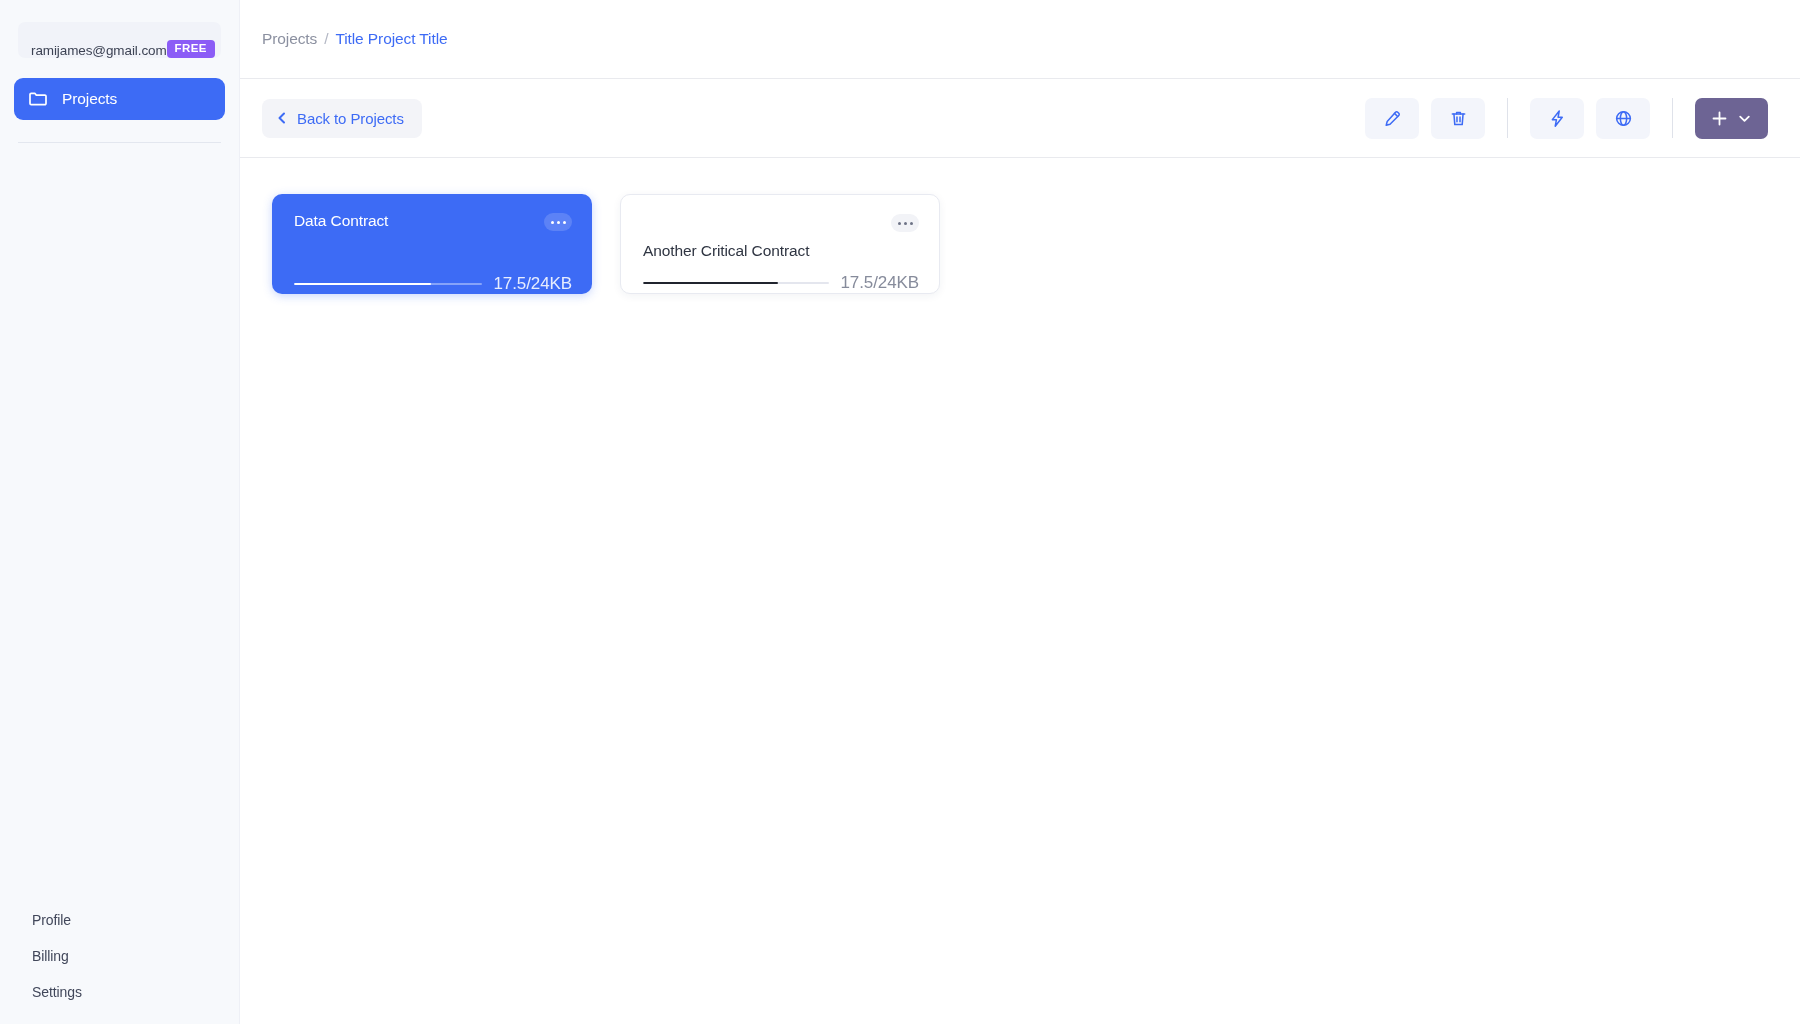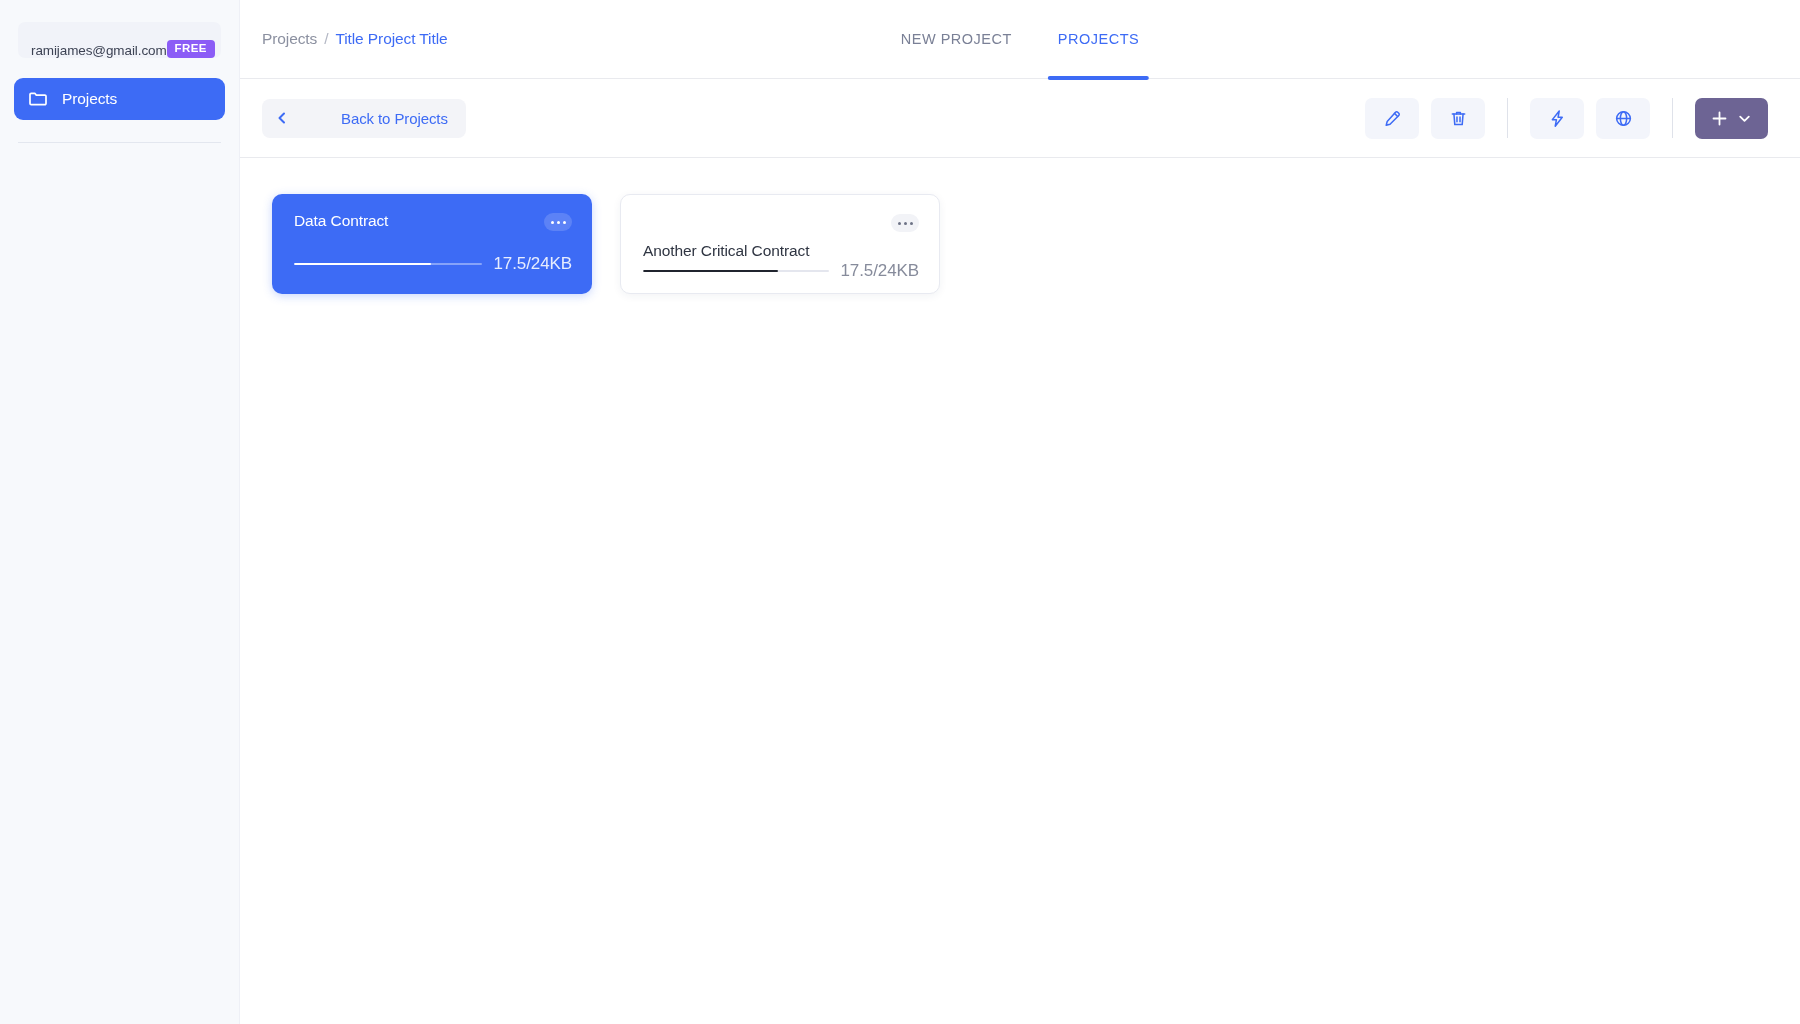--- a/index.html
+++ b/index.html
@@ -228,21 +228,21 @@
     gap: 9px;
     background: #f3f4f8;
     border: none;
     border-radius: 8px;
     padding: 11px 18px 11px 14px;
     cursor: pointer;
     font-family: inherit;
   }
   .back-button .chev { display: block; width: 12px; height: 12px; }
   .back-button .chev svg { width: 12px; height: 12px; display: block; stroke: #3d6bf5; fill: none; stroke-width: 2; stroke-linecap: round; stroke-linejoin: round; }
-  .back-label { font-size: 15px; color: #3d6bf5; letter-spacing: -0.1px; margin-left: 44px; }
+  .back-label { font-size: 15px; color: #3d6bf5; letter-spacing: -0.1px; }
 
   .toolbar-spacer { flex: 1 1 auto; }
 
   .tool-actions { display: flex; align-items: center; gap: 12px; }
   .icon-button {
     width: 54px;
     height: 41px;
     background: #f3f5fb;
     border: none;
     border-radius: 7px;
@@ -281,21 +281,21 @@
   }
   .card-grid {
     display: flex;
     flex-wrap: wrap;
     gap: 28px;
   }
   .card {
     width: 320px;
     height: 100px;
     border-radius: 10px;
-    padding: 18px 20px 20px 22px;
+    padding: 18px 20px 0 22px;
     display: flex;
     flex-direction: column;
     justify-content: space-between;
     cursor: pointer;
     position: relative;
   }
   .card.selected {
     background: #3d6bf5;
     box-shadow: 0 2px 10px rgba(61,107,245,0.28);
   }
@@ -384,37 +384,38 @@
             </svg>
         </span>
         <span class="nav-label">Projects</span>
       </div>
     </nav>
 
     <div class="nav-divider"></div>
 
     <div class="spacer"></div>
 
+    <div class="bottom-links">
+      <div class="bottom-link">Profile</div>
+      <div class="bottom-link">Billing</div>
+      <div class="bottom-link">Settings</div>
+    </div>
 
 
   </aside>
 
   <main class="main">
 
     <div class="header">
       <div class="breadcrumb">
         <span class="crumb-root">Projects</span>
         <span class="crumb-sep">/</span>
         <span class="crumb-current">Title Project Title</span>
       </div>
 
-      <div class="tabs">
-        <div class="tab">NEW PROJECT</div>
-        <div class="tab active">PROJECTS</div>
-      </div>
     </div>
 
     <div class="toolbar">
       <button class="back-button">
         <span class="chev">
           <svg viewBox="0 0 12 12">
               <path d="M8 1.5 3.5 6 8 10.5"></path>
             </svg>
         </span>
         <span class="back-label">Back to Projects</span>

